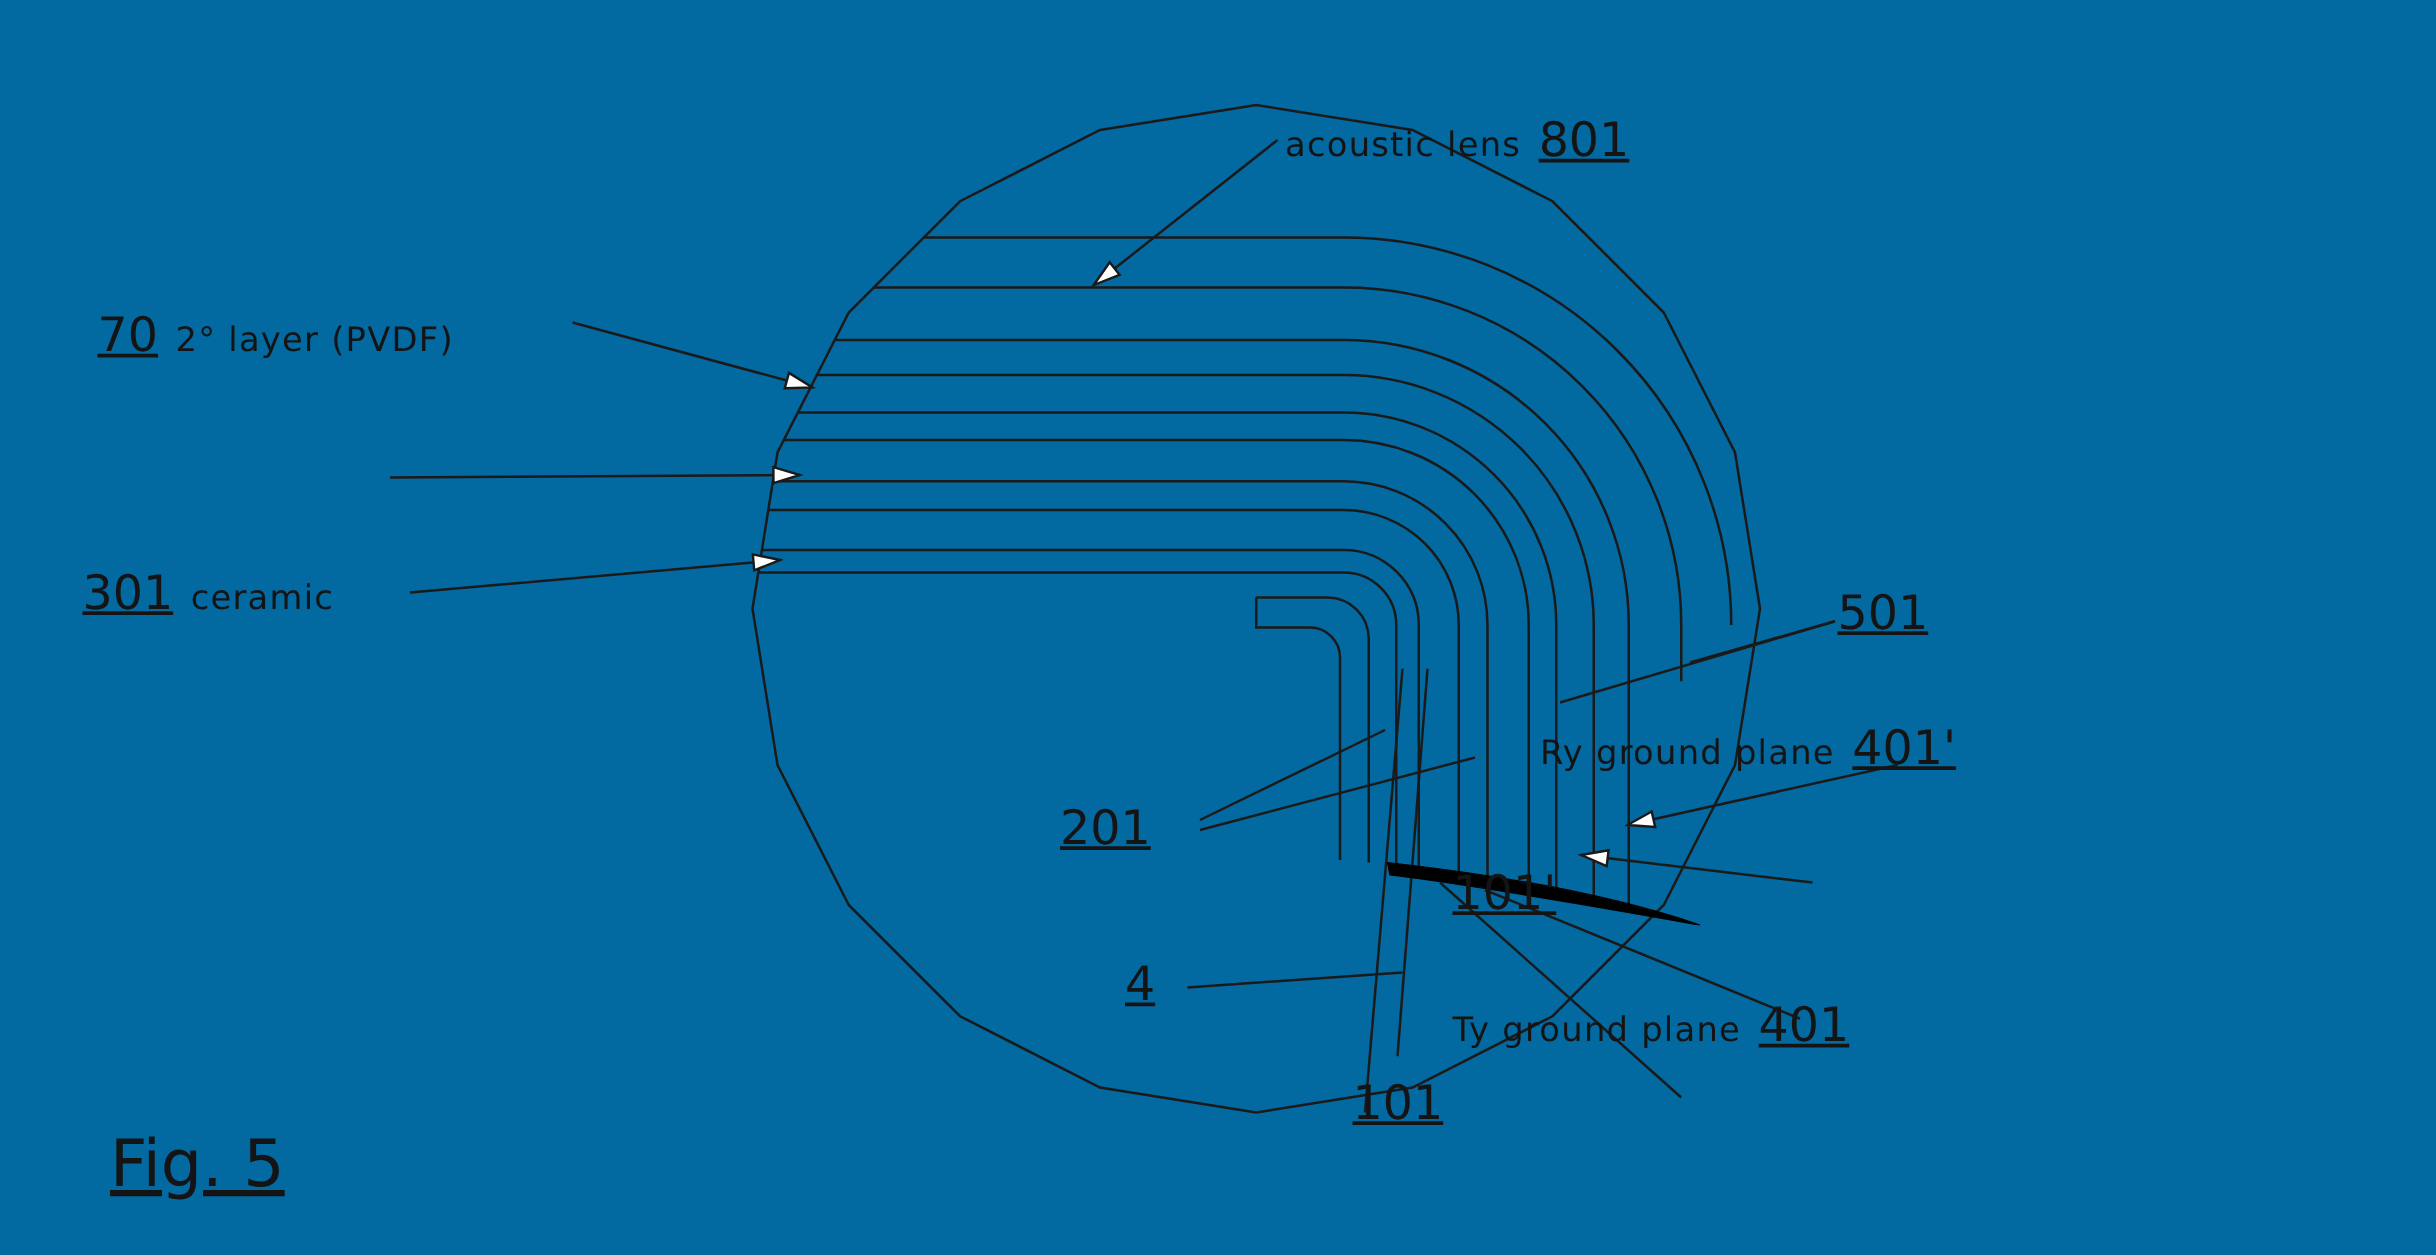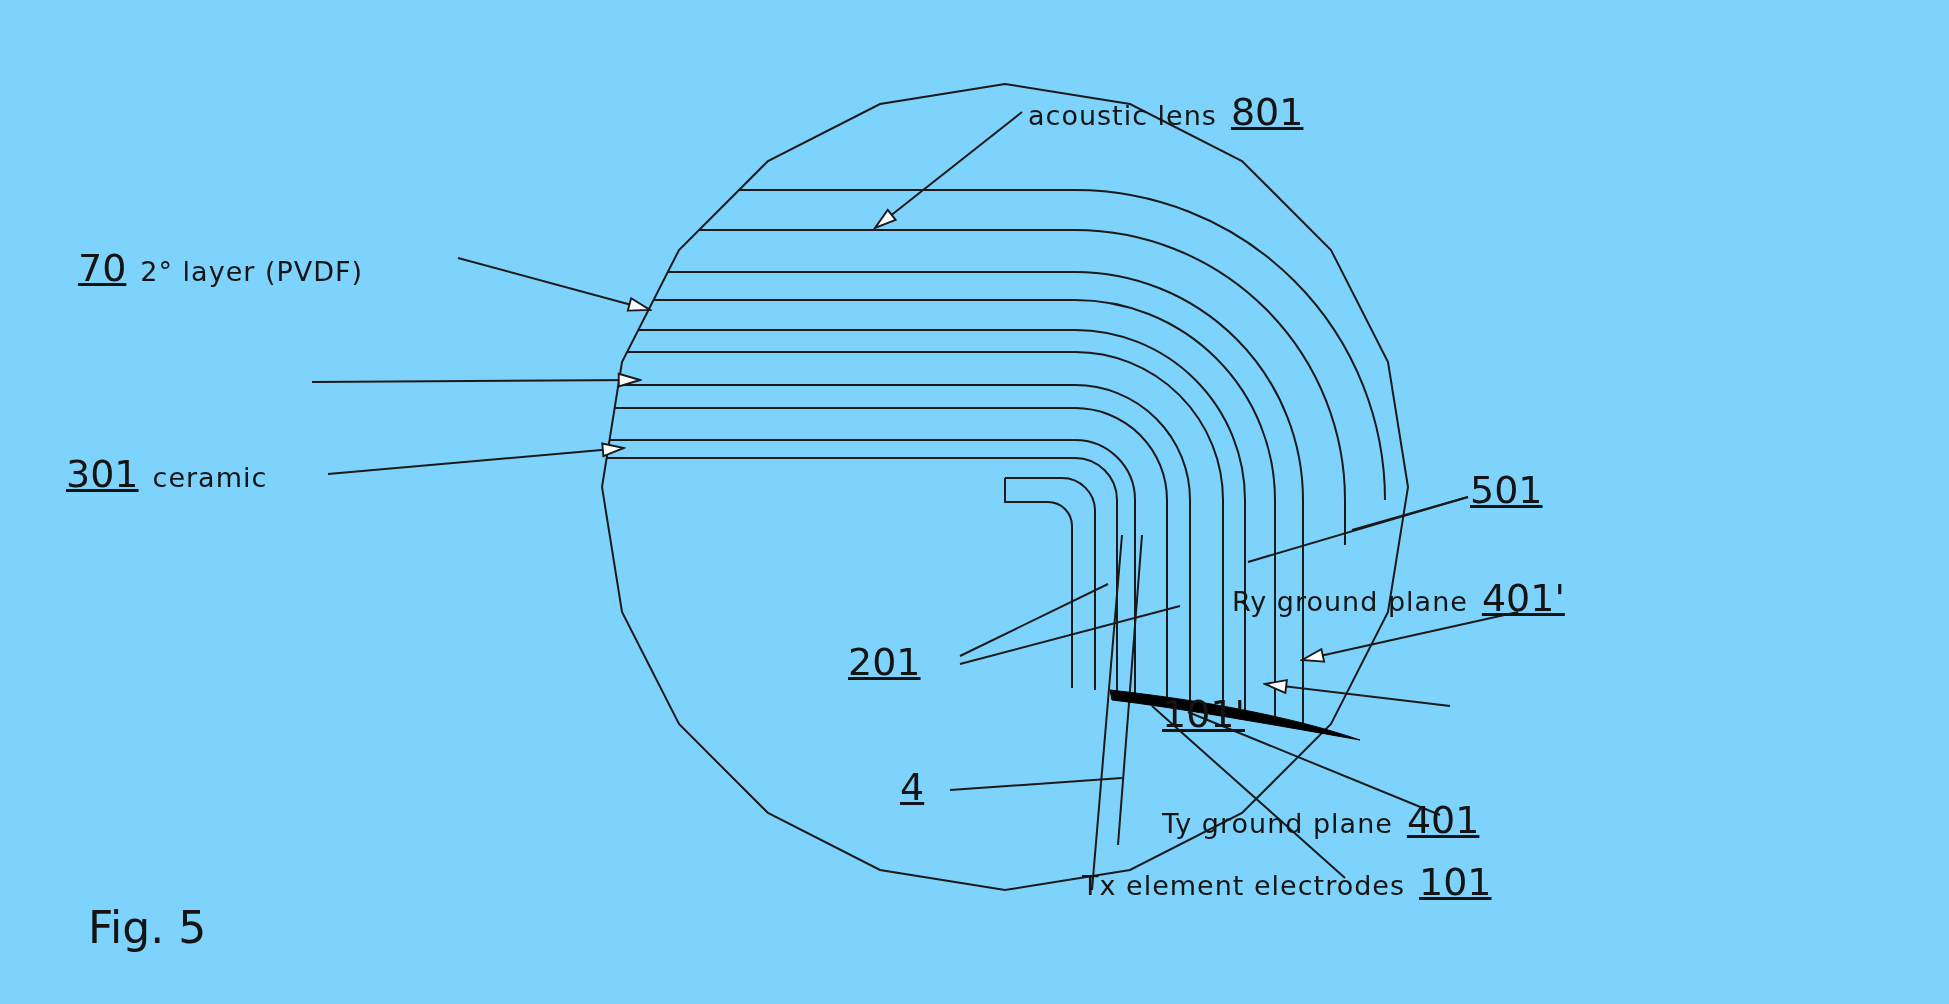--- a/index.html
+++ b/index.html
@@ -4,21 +4,21 @@
 <style>
   html, body {
     margin: 0;
     padding: 0;
     background: #ffffff;
   }
   .stage {
     position: relative;
     width: 1949px;
     height: 1004px;
-    background: #7dd3fc;
+    background: #0369a1;
     overflow: hidden;
     font-family: "DejaVu Sans", sans-serif;
     color: #111111;
   }
   svg.diagram {
     position: absolute;
     left: 0;
     top: 0;
   }
   .label {
@@ -34,23 +34,24 @@
     letter-spacing: 1px;
     font-family: "DejaVu Sans", sans-serif;
   }
   .label .ref {
     font-size: 38px;
     font-family: "DejaVu Sans", sans-serif;
     text-decoration: underline;
   }
   .fig-caption {
     position: absolute;
-    font-size: 44px;
+    font-size: 52px;
     color: #141414;
     font-family: "DejaVu Sans", sans-serif;
+    text-decoration: underline;
   }
 </style>
 </head>
 <body>
 
 <div class="stage">
 
   <svg class="diagram" width="1949" height="1004" viewBox="0 0 1949 1004">
     <defs>
       <marker id="oarrow" viewBox="0 0 12 8" refX="11" refY="4" markerWidth="26" markerHeight="17" orient="auto" markerUnits="userSpaceOnUse">
@@ -136,19 +137,18 @@
   <div class="label" style="left:900px; top:765px">
     <span class="ref">4</span>
   </div>
 
   <div class="label" style="left:1162px; top:798px">
     <span class="word">Ty ground plane</span>
     <span class="ref">401</span>
   </div>
 
   <div class="label" style="left:1082px; top:860px">
-    <span class="word">Tx element electrodes</span>
     <span class="ref">101</span>
   </div>
 
   <div class="fig-caption" style="left:88px; top:902px">Fig. 5</div>
 
 </div>
 
 </body></html>

